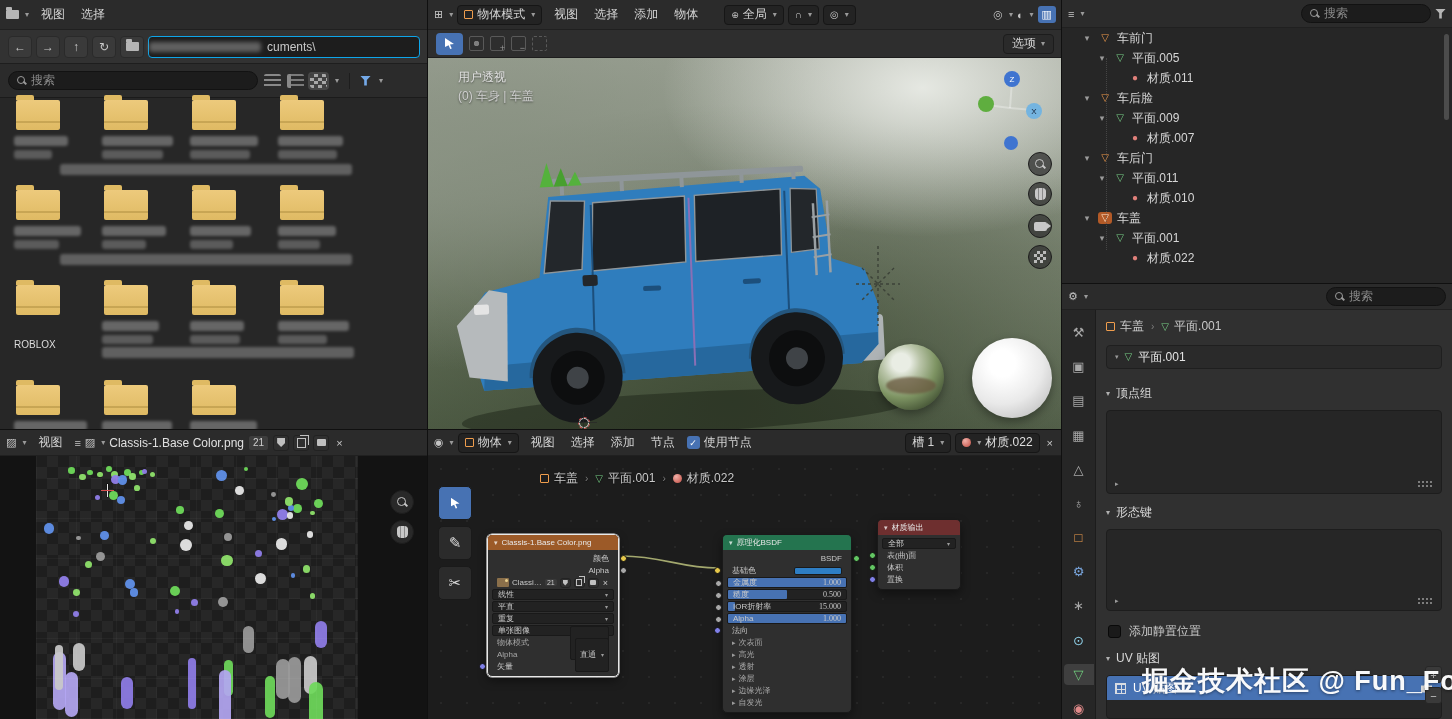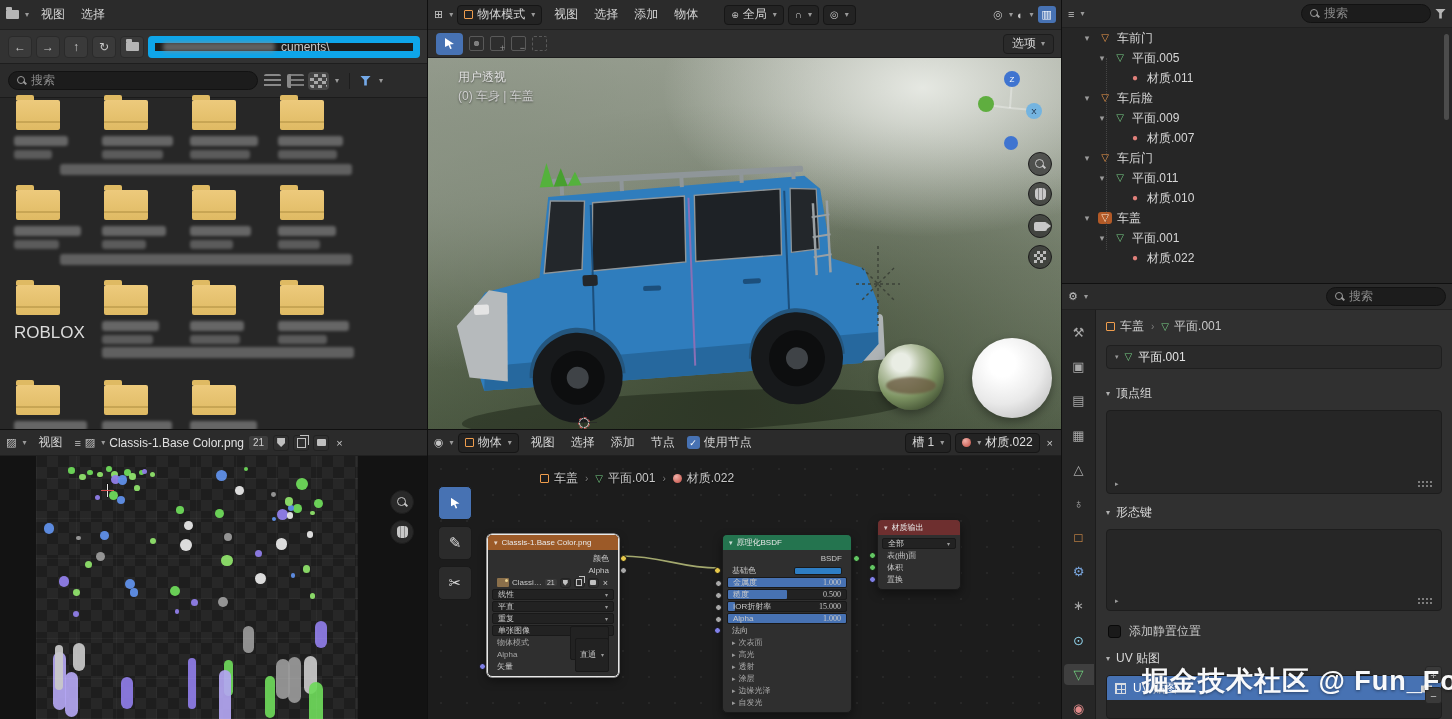--- a/index.html
+++ b/index.html
@@ -19,40 +19,40 @@
   .funnel{width:11px;height:10px;background:#74a9e8;clip-path:polygon(0 0,100% 0,62% 45%,62% 100%,38% 100%,38% 45%);}
   .funnel.grey{background:#b5b5b5;}
   .minifolder{position:relative;width:13px;height:9px;background:#b5b5b5;border-radius:1px;display:inline-block;}
   .minifolder::before{content:'';position:absolute;top:-3px;left:0;width:6px;height:3px;background:#b5b5b5;border-radius:1px 1px 0 0;}
   .edico{font-size:11px;color:#c4c4c4;}
   
   #ed-files{left:0;top:0;width:428px;height:430px;background:#272727;}
   #ed-files .hdr{height:30px;}
   .fb-nav{height:34px;background:#323232;border-bottom:1px solid #1e1e1e;display:flex;align-items:center;gap:4px;padding:0 8px;}
   .navbtn{width:24px;height:22px;background:#3a3a3a;border:1px solid #2a2a2a;border-radius:4px;display:flex;align-items:center;justify-content:center;color:#c8c8c8;font-size:12px;}
-  .pathfield{flex:1;height:22px;background:#1d1d1d;border:7px solid #0ea5e9;border-radius:4px;display:flex;align-items:center;padding:0 8px;gap:6px;color:#c8c8c8;}
+  .pathfield{flex:1;height:22px;background:#1d1d1d;border:1px solid #0ea5e9;border-radius:4px;display:flex;align-items:center;padding:0 0;gap:6px;color:#c8c8c8;}
   .blurchunk{width:112px;height:10px;background:#8d8d8d;opacity:.6;filter:blur(2px);border-radius:3px;}
   .fb-filter{height:34px;background:#2b2b2b;border-bottom:1px solid #1b1b1b;display:flex;align-items:center;gap:6px;padding:0 8px;}
   .fb-filter .search{flex:1;max-width:250px;}
   .vt{width:17px;height:14px;border-radius:2px;opacity:.85;}
   .vt1{background:linear-gradient(#9a9a9a 2px,transparent 2px);background-size:100% 5px;}
   .vt2{background:linear-gradient(90deg,#9a9a9a 4px,transparent 4px),linear-gradient(#8a8a8a 2px,transparent 2px);background-size:100% 5px,100% 5px;}
   .vt3{background:conic-gradient(#bdbdbd 0 25%,transparent 0 50%,#bdbdbd 0 75%,transparent 0);background-size:8px 7px;}
   .vt.active{outline:2px solid #4b4b4b;background-color:#474747;}
   .files-grid{position:absolute;left:14px;top:100px;width:404px;height:330px;}
   .f-row{position:absolute;left:0;width:100%;height:92px;}
   .f-cell{position:absolute;top:0;width:84px;}
   .folder{display:block;position:relative;width:44px;height:30px;background:linear-gradient(#edca7c,#dfba63);border-radius:2px;margin-left:2px;}
   .folder::before{content:'';position:absolute;top:-5px;left:0;width:18px;height:5px;background:#dfba63;border-radius:2px 2px 0 0;}
   .folder::after{content:'';position:absolute;left:0;right:0;bottom:7px;height:2px;background:rgba(120,90,20,.25);}
   .blur-bar{display:block;height:10px;margin-top:6px;background:#9a9a9a;opacity:.55;filter:blur(1.6px);border-radius:3px;}
   .blur-bar.b2{height:9px;margin-top:4px;opacity:.45;}
   .long-bar{position:absolute;left:46px;top:64px;width:292px;height:11px;background:#9a9a9a;opacity:.5;filter:blur(1.6px);border-radius:3px;}
   .f-row.r3 .long-bar{left:88px;width:252px;top:62px;}
-  .f-name{display:block;margin-top:8px;color:#dcdcdc;font-size:17px;}
+  .f-name{display:block;margin-top:24px;color:#dcdcdc;font-size:10px;}
   
   #ed-uv{left:0;top:430px;width:428px;height:289px;background:#151515;}
   #ed-uv .hdr{height:26px;}
   .uv-content{position:absolute;left:0;top:26px;right:0;bottom:0;background:#131313;}
   .uv-image{position:absolute;left:36px;top:0;width:322px;bottom:0;background-color:#1e1e1e;
     background-image:linear-gradient(45deg,#272727 25%,transparent 25%,transparent 75%,#272727 75%),linear-gradient(45deg,#272727 25%,transparent 25%,transparent 75%,#272727 75%);
     background-size:22px 22px;background-position:0 0,11px 11px;overflow:hidden;}
   .uv-image::after{content:'';position:absolute;inset:0;background:repeating-linear-gradient(0deg,rgba(255,255,255,.03) 0 1px,transparent 1px 40px),repeating-linear-gradient(90deg,rgba(255,255,255,.03) 0 1px,transparent 1px 40px);}
   .dot{position:absolute;border-radius:50%;opacity:.95;}
   .cap{position:absolute;border-radius:8px;opacity:.92;}

